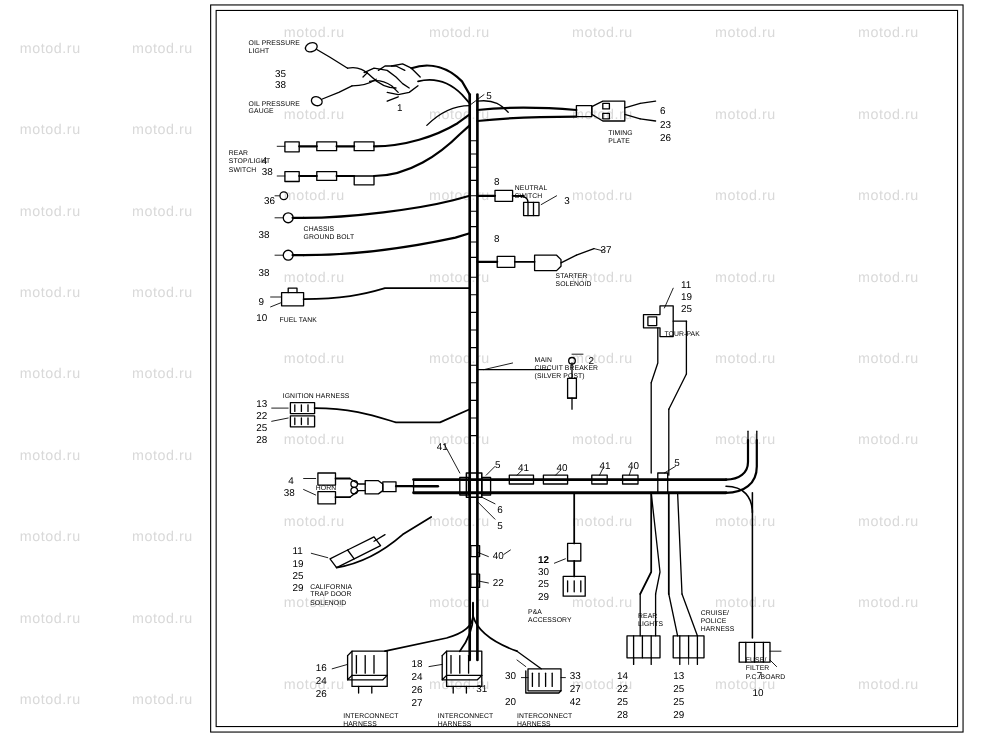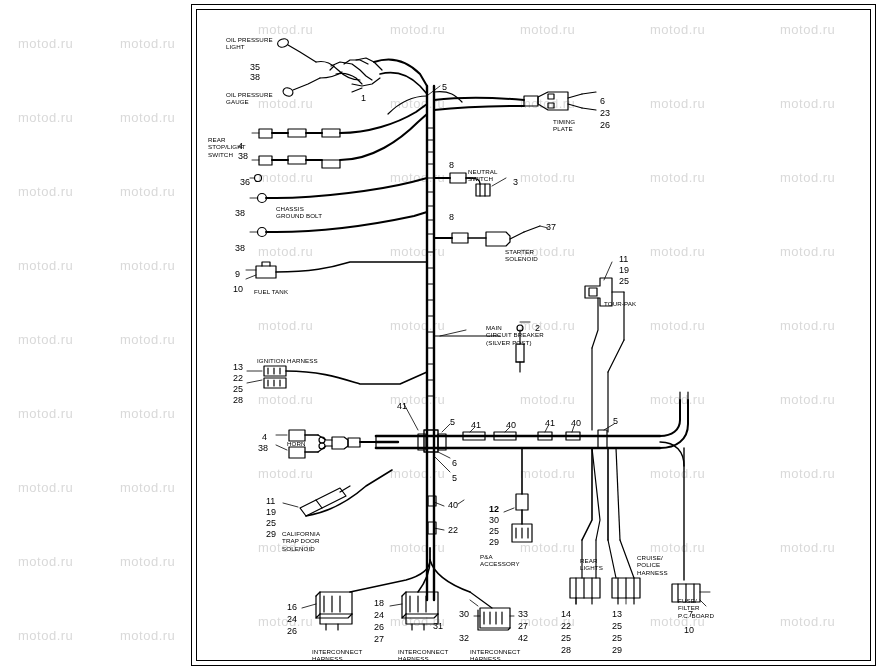--- a/index.html
+++ b/index.html
@@ -466,21 +466,21 @@
       <div class="num" style="left: 489px; top: 537px;">29</div>
       <div class="num" style="left: 287px; top: 602px;">16</div>
       <div class="num" style="left: 287px; top: 614px;">24</div>
       <div class="num" style="left: 287px; top: 626px;">26</div>
       <div class="num" style="left: 374px; top: 598px;">18</div>
       <div class="num" style="left: 374px; top: 610px;">24</div>
       <div class="num" style="left: 374px; top: 622px;">26</div>
       <div class="num" style="left: 374px; top: 634px;">27</div>
       <div class="num" style="left: 459px; top: 609px;">30</div>
       <div class="num" style="left: 433px; top: 621px;">31</div>
-      <div class="num" style="left: 459px; top: 633px;">32</div>
+      <div class="num" style="left: 459px; top: 633px;">20</div>
       <div class="num" style="left: 518px; top: 609px;">33</div>
       <div class="num" style="left: 518px; top: 621px;">27</div>
       <div class="num" style="left: 518px; top: 633px;">42</div>
       <div class="num" style="left: 561px; top: 609px;">14</div>
       <div class="num" style="left: 561px; top: 621px;">22</div>
       <div class="num" style="left: 561px; top: 633px;">25</div>
       <div class="num" style="left: 561px; top: 645px;">28</div>
       <div class="num" style="left: 612px; top: 609px;">13</div>
       <div class="num" style="left: 612px; top: 621px;">25</div>
       <div class="num" style="left: 612px; top: 633px;">25</div>

